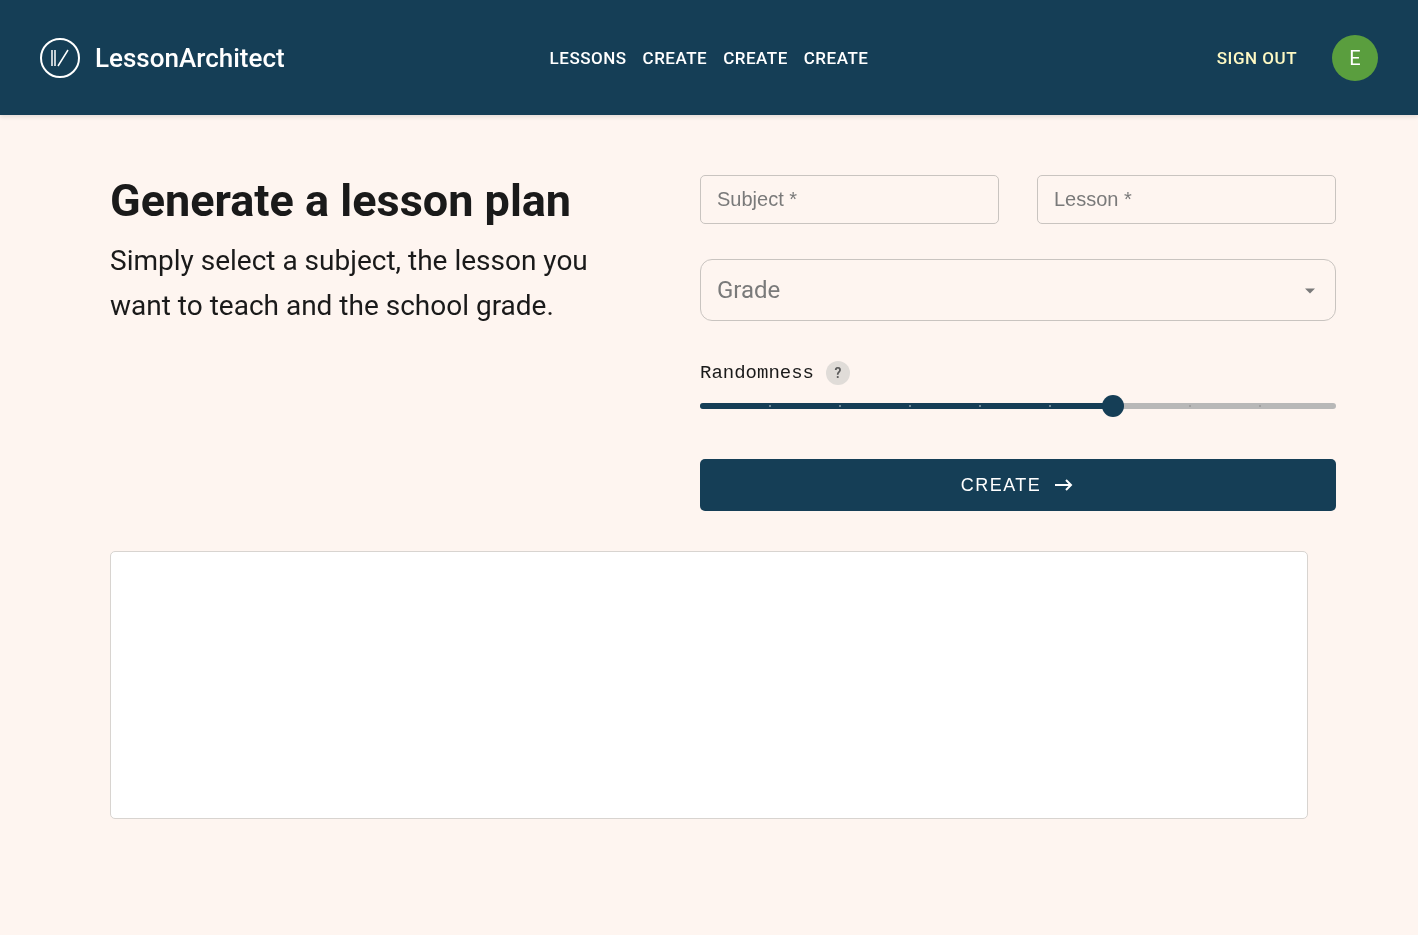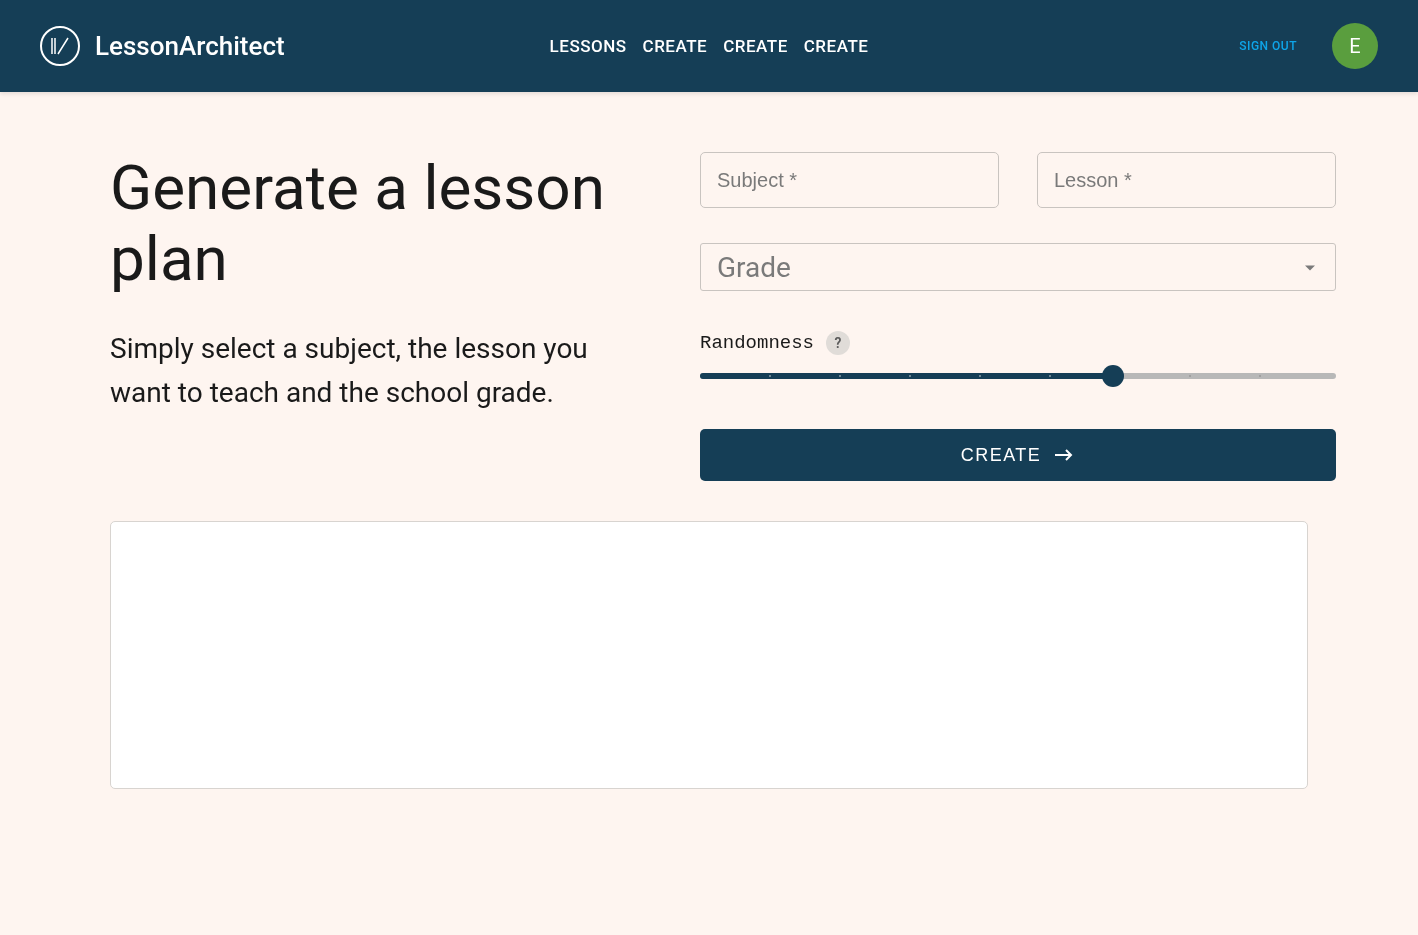--- a/index.html
+++ b/index.html
@@ -11,21 +11,21 @@
     body {
       font-family: -apple-system, BlinkMacSystemFont, 'Segoe UI', Roboto, Helvetica, Arial, sans-serif;
       background-color: #fef5f0;
       min-height: 935px;
       width: 1418px;
     }
     
     
     .header {
       background-color: #153e56;
-      height: 92px;
+      height: 115px;
       display: flex;
       align-items: center;
       padding: 0 40px;
       box-shadow: 0 2px 4px rgba(0,0,0,0.1);
     }
     
     .logo-container {
       display: flex;
       align-items: center;
       gap: 15px;
@@ -74,22 +74,22 @@
     }
     
     .nav-right {
       display: flex;
       align-items: center;
       gap: 35px;
       margin-left: auto;
     }
     
     .sign-out {
-      color: #0ea5e9;
-      font-size: 12px;
+      color: #fef9c3;
+      font-size: 17px;
       font-weight: 500;
       letter-spacing: 0.5px;
       cursor: pointer;
     }
     
     .avatar {
       width: 46px;
       height: 46px;
       border-radius: 50%;
       background-color: #5a9e3e;
@@ -107,25 +107,25 @@
       padding: 60px 110px 40px 110px;
       display: flex;
       gap: 50px;
     }
     
     .left-column {
       flex: 0 0 540px;
     }
     
     .page-title {
-      font-size: 62px;
-      font-weight: 400;
+      font-size: 45px;
+      font-weight: 700;
       color: #1a1a1a;
       line-height: 1.15;
-      margin-bottom: 32px;
+      margin-bottom: 12px;
     }
     
     .subtitle {
       font-size: 28px;
       font-weight: 700;
       color: #1a1a1a;
       line-height: 1.35;
       margin-bottom: 15px;
     }
     
@@ -142,47 +142,47 @@
     }
     
     .input-row {
       display: flex;
       gap: 38px;
       margin-bottom: 35px;
     }
     
     .text-input {
       flex: 1;
-      height: 56px;
+      height: 49px;
       border: 1px solid #c9c4c0;
       border-radius: 5px;
       background: transparent;
       padding: 0 16px;
       font-size: 20px;
       color: #1a1a1a;
       outline: none;
     }
     
     .text-input::placeholder {
       color: #7a7a7a;
     }
     
     .select-container {
       position: relative;
       margin-bottom: 40px;
     }
     
     .select-input {
       width: 100%;
-      height: 48px;
+      height: 62px;
       border: 1px solid #c9c4c0;
-      border-radius: 3px;
+      border-radius: 12px;
       background: transparent;
       padding: 0 16px;
-      font-size: 28px;
+      font-size: 24px;
       color: #7a7a7a;
       outline: none;
       appearance: none;
       cursor: pointer;
       display: flex;
       align-items: center;
     }
     
     .select-arrow {
       position: absolute;

